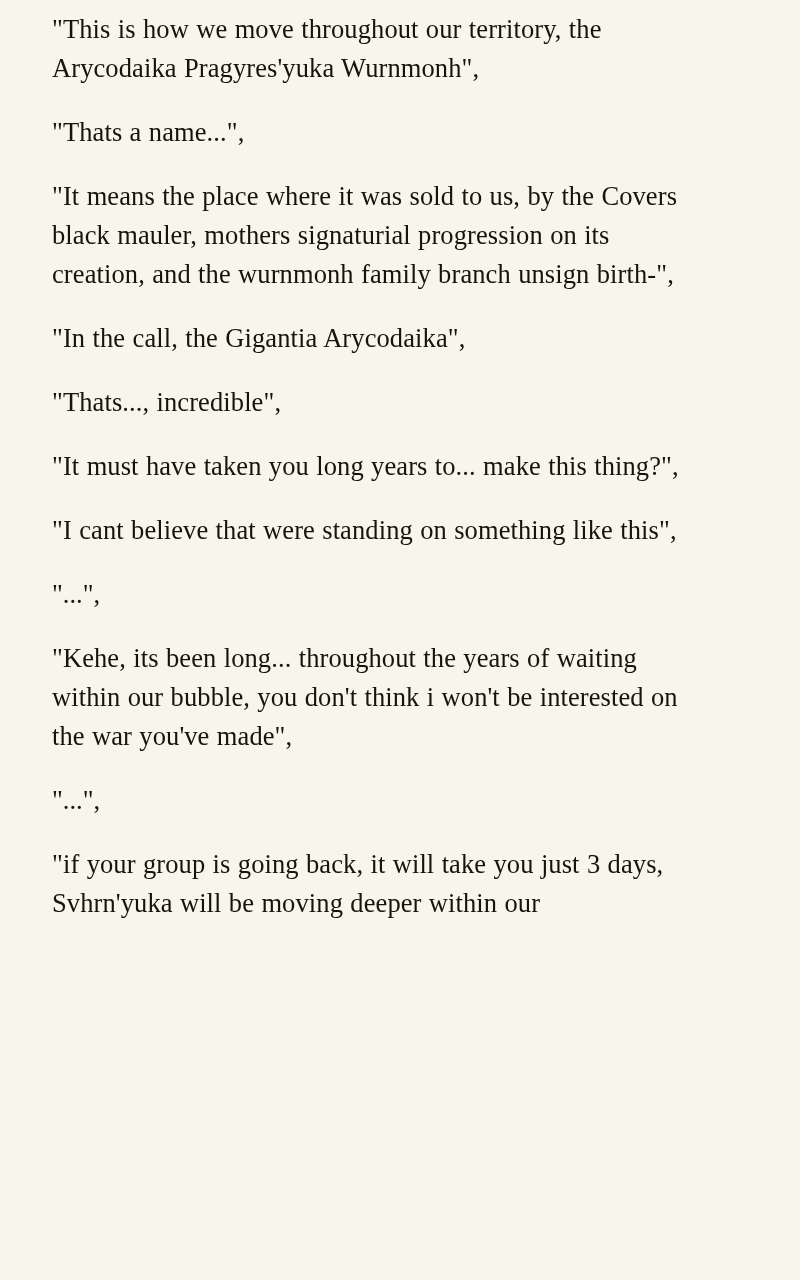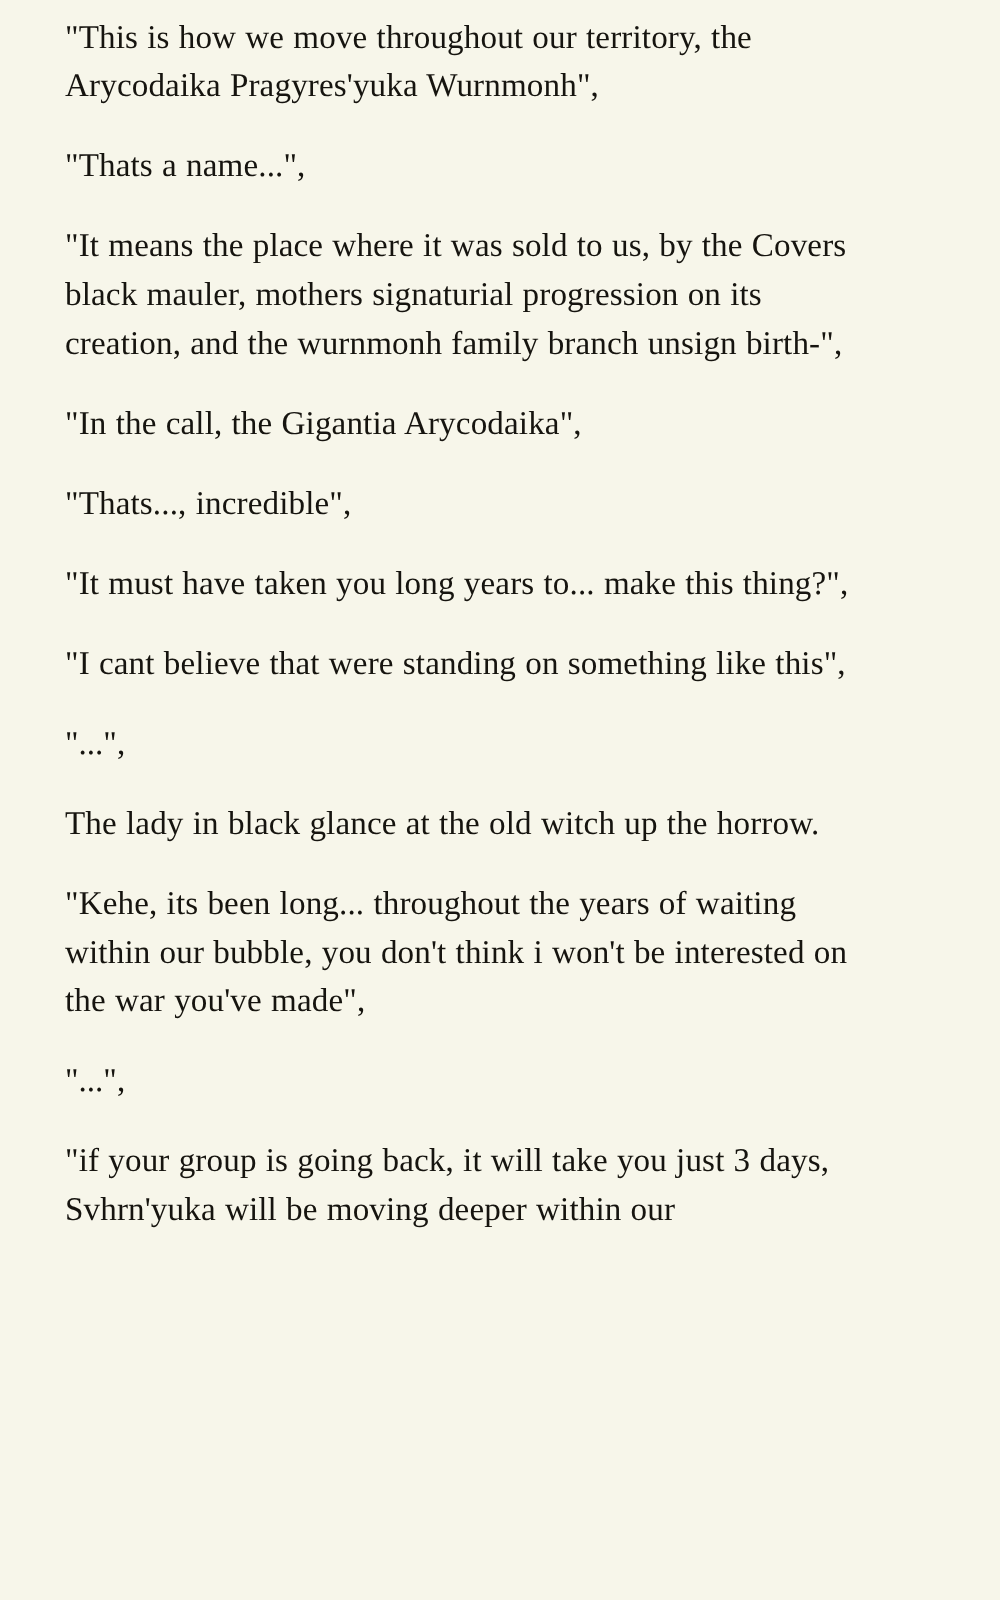--- a/index.html
+++ b/index.html
@@ -39,17 +39,16 @@
 
 <div id="page">
   <p class="para">"This is how we move throughout our territory, the Arycodaika Pragyres'yuka Wurnmonh",</p>
   <p class="para">"Thats a name...",</p>
   <p class="para">"It means the place where it was sold to us, by the Covers black mauler, mothers signaturial progression on its creation, and the wurnmonh family branch unsign birth-",</p>
   <p class="para">"In the call, the Gigantia Arycodaika",</p>
   <p class="para">"Thats..., incredible",</p>
   <p class="para">"It must have taken you long years to... make this thing?",</p>
   <p class="para">"I cant believe that were standing on something like this",</p>
   <p class="para ellipsis">"...",</p>
-  <p class="para">The lady in black glance at the old witch up the horrow.</p>
   <p class="para">"Kehe, its been long... throughout the years of waiting within our bubble, you don't think i won't be interested on the war you've made",</p>
   <p class="para ellipsis">"...",</p>
   <p class="para">"if your group is going back, it will take you just 3 days, Svhrn'yuka will be moving deeper within our</p>
 </div>
 
 </body></html>

